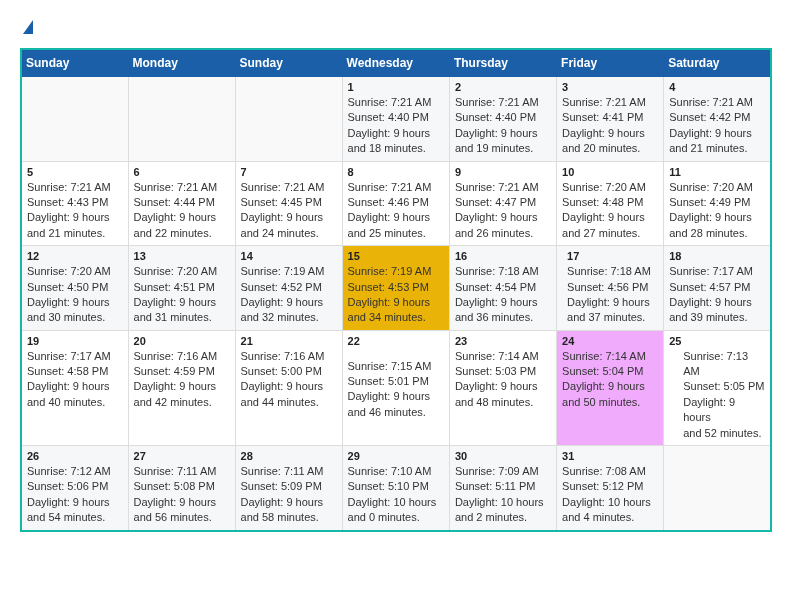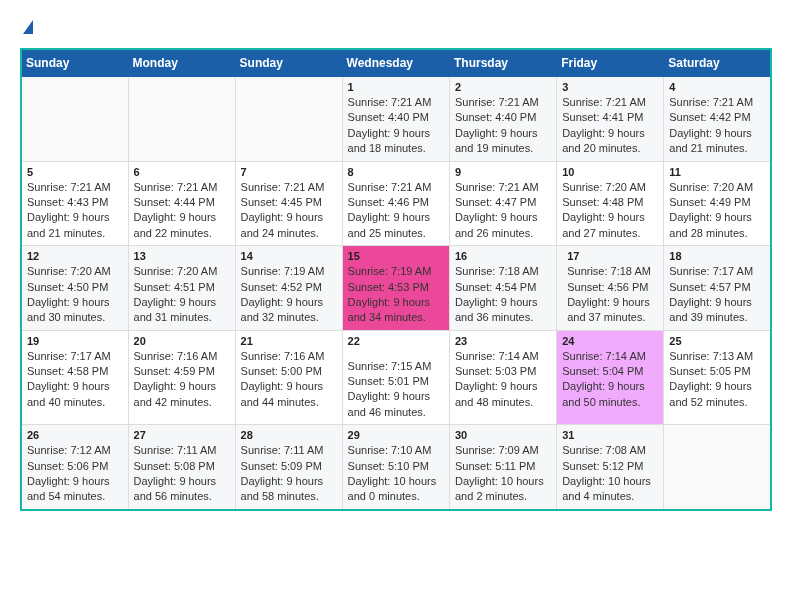--- a/index.html
+++ b/index.html
@@ -235,21 +235,21 @@
 Daylight: 9 hours
 and 31 minutes.</div>
           </td>
           <td style="background: rgb(245, 247, 249);">
             <div class="day-number">14</div>
             <div class="day-info" style="white-space: pre-line;">Sunrise: 7:19 AM
 Sunset: 4:52 PM
 Daylight: 9 hours
 and 32 minutes.</div>
           </td>
-          <td style="background: #ec4899;">
+          <td style="background: #eab308;">
             <div class="day-number">15</div>
             <div class="day-info" style="white-space: pre-line;">Sunrise: 7:19 AM
 Sunset: 4:53 PM
 Daylight: 9 hours
 and 34 minutes.</div>
           </td>
           <td style="background: rgb(245, 247, 249);">
             <div class="day-number">16</div>
             <div class="day-info" style="white-space: pre-line;">Sunrise: 7:18 AM
 Sunset: 4:54 PM
@@ -309,21 +309,21 @@
           </td>
           <td style="background: #f0abfc;">
             <div class="day-number">24</div>
             <div class="day-info" style="white-space: pre-line;">Sunrise: 7:14 AM
 Sunset: 5:04 PM
 Daylight: 9 hours
 and 50 minutes.</div>
           </td>
           <td style="background: rgb(255, 255, 255);">
             <div class="day-number">25</div>
-            <div class="day-info" style="white-space: pre-line;">Sunrise: 7:13 AM
+            <div class="day-info" style="white-space: pre-line; margin-left: 14px;">Sunrise: 7:13 AM
 Sunset: 5:05 PM
 Daylight: 9 hours
 and 52 minutes.</div>
           </td>
         </tr>
         <tr>
           <td style="background: rgb(245, 247, 249);">
             <div class="day-number">26</div>
             <div class="day-info" style="white-space: pre-line;">Sunrise: 7:12 AM
 Sunset: 5:06 PM

